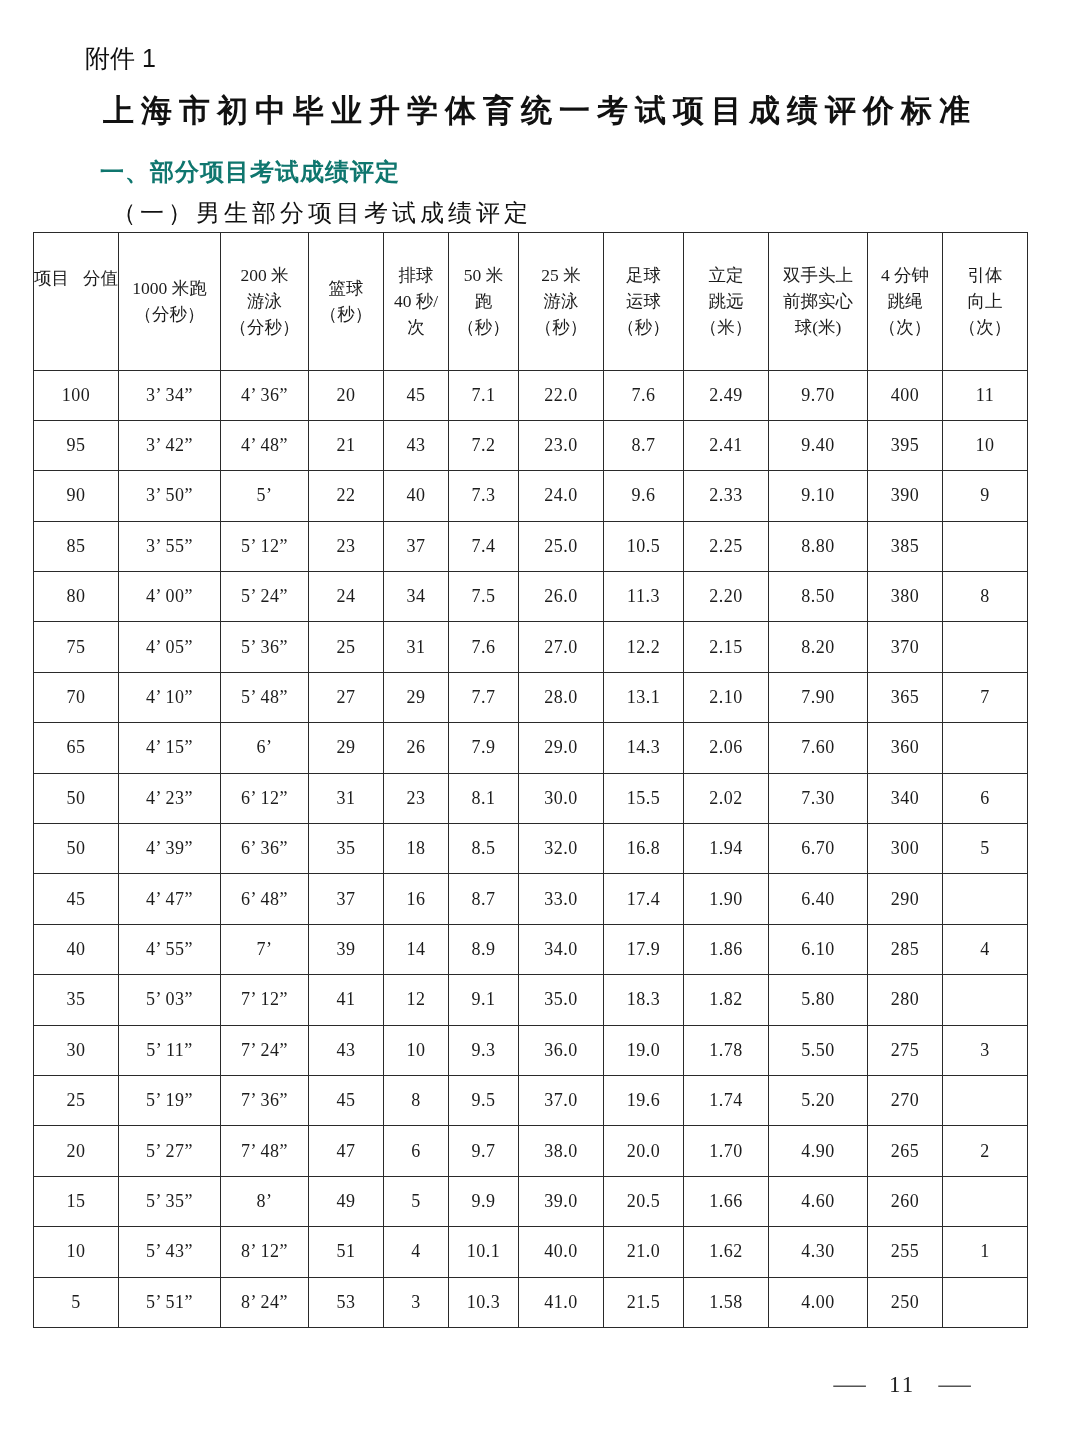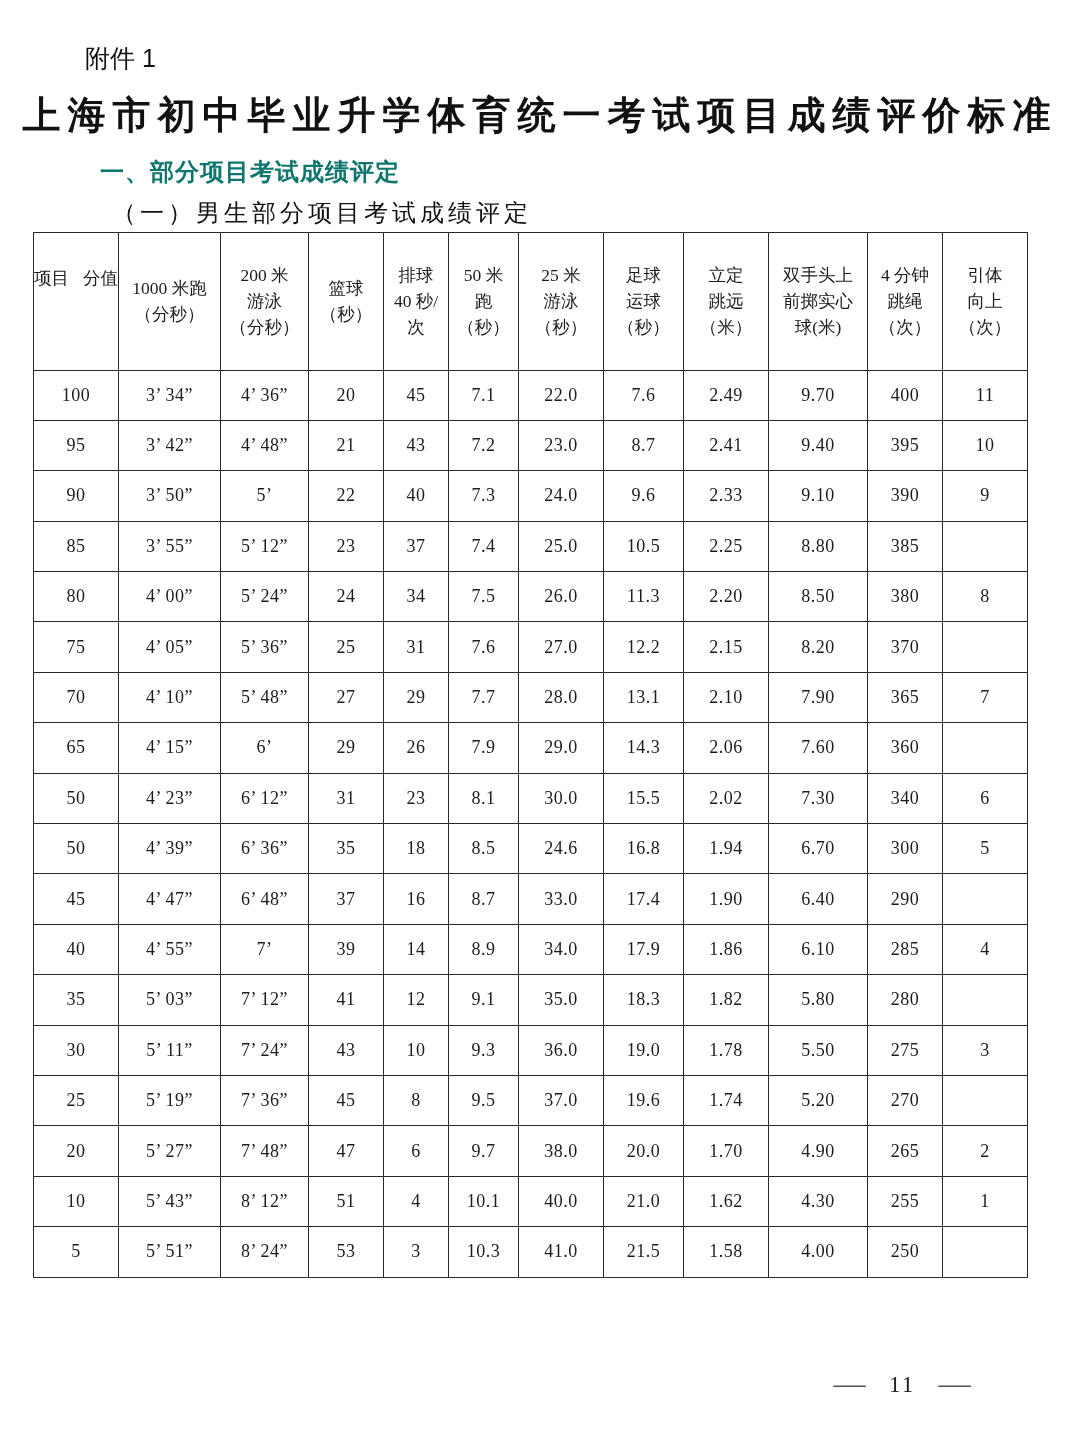--- a/index.html
+++ b/index.html
@@ -25,21 +25,21 @@
     font-weight: 500;
     color: #111;
   }
   .doc-title {
     position: absolute;
     left: 0;
     right: 0;
     top: 90px;
     text-align: center;
     font-family: "DejaVu Serif", serif;
-    font-size: 38px;
+    font-size: 31px;
     font-weight: bold;
     letter-spacing: 7px;
     color: #111;
     white-space: nowrap;
   }
   .section-heading {
     position: absolute;
     left: 100px;
     top: 156px;
     font-family: "Liberation Sans", "DejaVu Sans", sans-serif;
@@ -313,21 +313,21 @@
           <td>340</td>
           <td>6</td>
         </tr>
         <tr>
           <td>50</td>
           <td>4’ 39”</td>
           <td>6’ 36”</td>
           <td>35</td>
           <td>18</td>
           <td>8.5</td>
-          <td>24.6</td>
+          <td>32.0</td>
           <td>16.8</td>
           <td>1.94</td>
           <td>6.70</td>
           <td>300</td>
           <td>5</td>
         </tr>
         <tr>
           <td>45</td>
           <td>4’ 47”</td>
           <td>6’ 48”</td>
@@ -405,20 +405,34 @@
           <td>6</td>
           <td>9.7</td>
           <td>38.0</td>
           <td>20.0</td>
           <td>1.70</td>
           <td>4.90</td>
           <td>265</td>
           <td>2</td>
         </tr>
         <tr>
+          <td>15</td>
+          <td>5’ 35”</td>
+          <td>8’</td>
+          <td>49</td>
+          <td>5</td>
+          <td>9.9</td>
+          <td>39.0</td>
+          <td>20.5</td>
+          <td>1.66</td>
+          <td>4.60</td>
+          <td>260</td>
+          <td></td>
+        </tr>
+        <tr>
           <td>10</td>
           <td>5’ 43”</td>
           <td>8’ 12”</td>
           <td>51</td>
           <td>4</td>
           <td>10.1</td>
           <td>40.0</td>
           <td>21.0</td>
           <td>1.62</td>
           <td>4.30</td>

